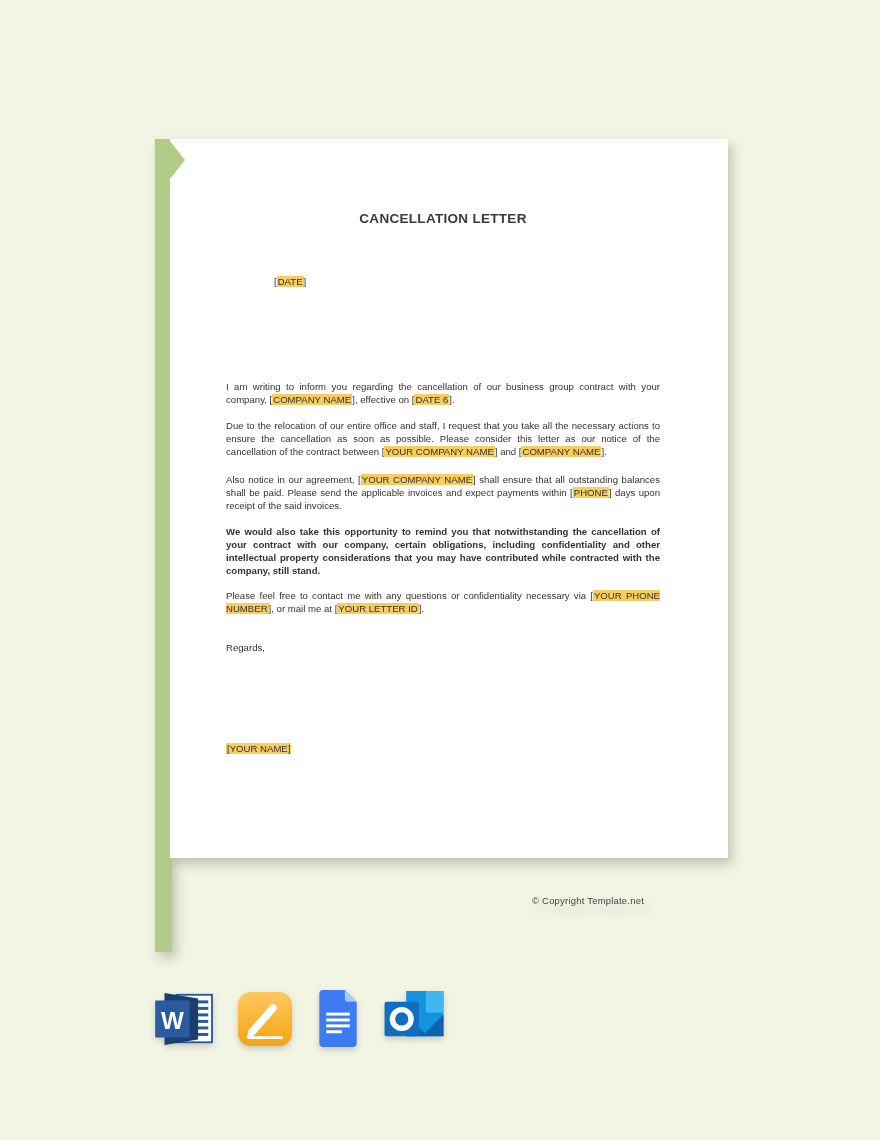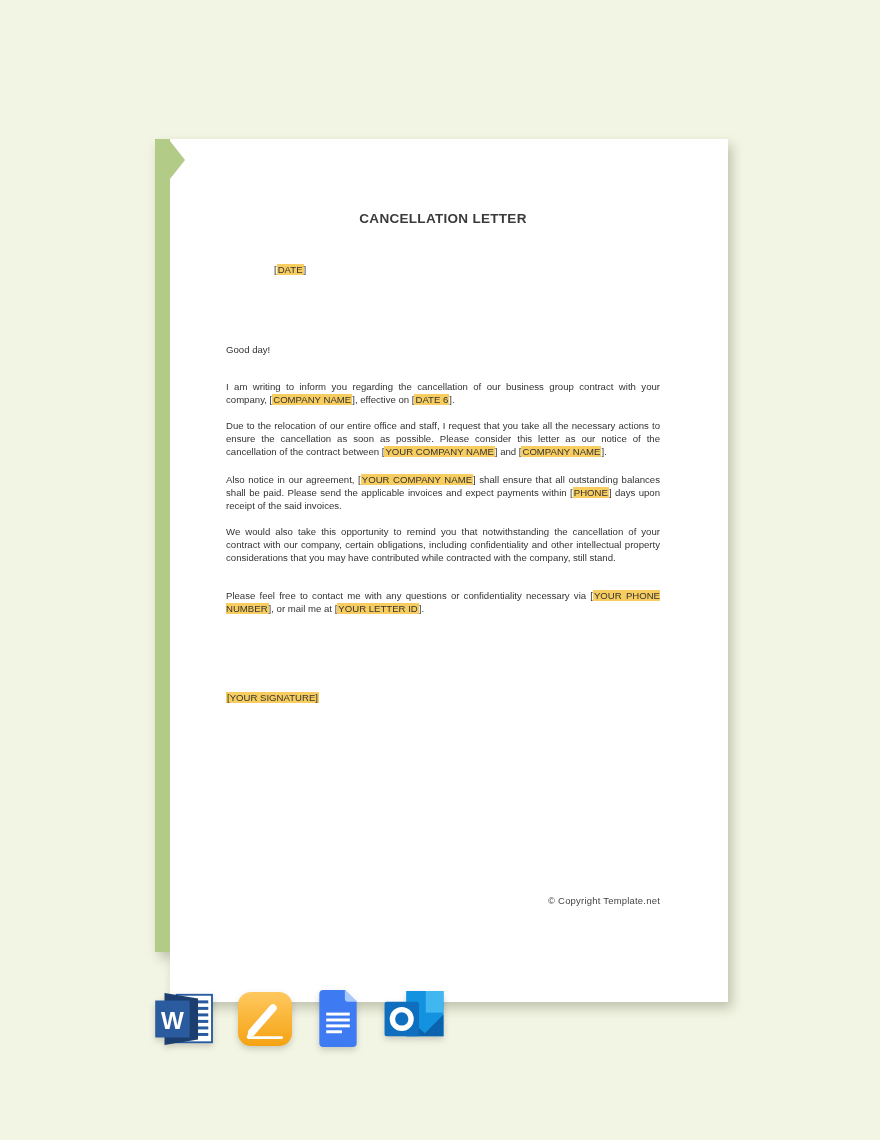--- a/index.html
+++ b/index.html
@@ -28,49 +28,49 @@
     position:absolute;left:0;top:0;width:17px;height:100%;
     background:var(--accent);
   }
   .ribbon-flag{
     position:absolute;left:15px;top:2px;width:0;height:0;z-index:3;
     border-left:15px solid var(--accent);
     border-top:19px solid transparent;
     border-bottom:19px solid transparent;
   }
   .page{
-    position:absolute;left:15px;top:0;width:558px;height:863px;
+    position:absolute;left:15px;top:0;width:558px;height:719px;
     background:var(--paper);z-index:2;
   }
 
   
   .letter{
     position:absolute;left:56px;right:68px;top:0;height:100%;
     font-size:9.6px;line-height:13px;color:var(--ink);
   }
   .letter .block{position:absolute;left:0;right:0;text-align:justify;}
   .page-title{
     position:absolute;left:0;right:0;top:73px;
     text-align:center;font-weight:bold;font-size:13.5px;
     letter-spacing:.3px;color:#3a3a3a;
   }
-  .b-date{top:124px;padding-left:48px;}
+  .b-date{top:136px;padding-left:48px;}
   .b-salutation{top:177px;}
   .b-greeting{top:204px;}
   .b-p1{top:241px;}
   .b-p2{top:280px;}
   .b-p3{top:334px;}
-  .b-p4{top:386px;}
+  .b-p4{top:386px;font-weight:bold;}
   .b-p5{top:450px;}
   .b-regards{top:502px;}
   .b-signature{top:552px;}
   .b-name{top:603px;}
   .hl{background:var(--hl);padding:0 1px;}
   .copyright{
-    position:absolute;left:0;right:0;top:755px;
+    position:absolute;left:0;right:16px;top:755px;
     text-align:right;font-size:9.5px;color:#454545;letter-spacing:.2px;
   }
 
   
   .icons-row{
     position:absolute;left:155px;top:990px;
     display:flex;align-items:center;gap:23px;
   }
   .app-icon{display:block;filter:drop-shadow(0 3px 3px rgba(0,0,0,0.18));cursor:pointer;}
 </style>
@@ -84,35 +84,35 @@
     <div class="ribbon-flag"></div>
 
     <div class="page">
       <div class="letter">
 
         <div class="page-title">CANCELLATION LETTER</div>
 
         <p class="block b-date"><span>[</span><span class="hl">DATE</span><span>]</span></p>
 
 
-        <p class="block b-greeting"><span>Good day!</span></p>
 
         <p class="block b-p1"><span>I am writing to inform you regarding the cancellation of our business group contract with your company, [</span><span class="hl">COMPANY NAME</span><span>], effective on [</span><span class="hl">DATE 6</span><span>].</span></p>
 
         <p class="block b-p2"><span>Due to the relocation of our entire office and staff,  I request that you take all the necessary actions to ensure the cancellation as soon as possible. Please consider this letter as our notice of the cancellation of the contract between [</span><span class="hl">YOUR COMPANY NAME</span><span>] and [</span><span class="hl">COMPANY NAME</span><span>].</span></p>
 
         <p class="block b-p3"><span>Also notice in our agreement, [</span><span class="hl">YOUR COMPANY NAME</span><span>] shall ensure that all outstanding balances shall be paid. Please send the applicable invoices and expect payments within [</span><span class="hl">PHONE</span><span>] days upon receipt of the said invoices.</span></p>
 
         <p class="block b-p4"><span> We would also take this opportunity to remind you that notwithstanding the cancellation of your contract with our company, certain obligations, including confidentiality and other intellectual property considerations that you may have contributed while contracted with the company, still stand.</span></p>
 
         <p class="block b-p5"><span>Please feel free to contact me with any questions or confidentiality necessary via [</span><span class="hl">YOUR PHONE NUMBER</span><span>], or mail me at [</span><span class="hl">YOUR LETTER ID</span><span>].</span></p>
 
+        <p class="block b-regards"><span>Regards,</span></p>
 
-        <p class="block b-signature"><span class="hl">[YOUR SIGNATURE]</span></p>
 
+        <p class="block b-name"><span class="hl">[YOUR NAME]</span></p>
 
         <div class="copyright">© Copyright Template.net</div>
       </div>
     </div>
   </div>
 
   <div class="icons-row">
 
     <svg class="app-icon" width="60" height="54" viewBox="0 0 64 58">
       <rect x="23" y="3" width="38" height="51" fill="#ffffff" stroke="#275a9e" stroke-width="2"></rect>

